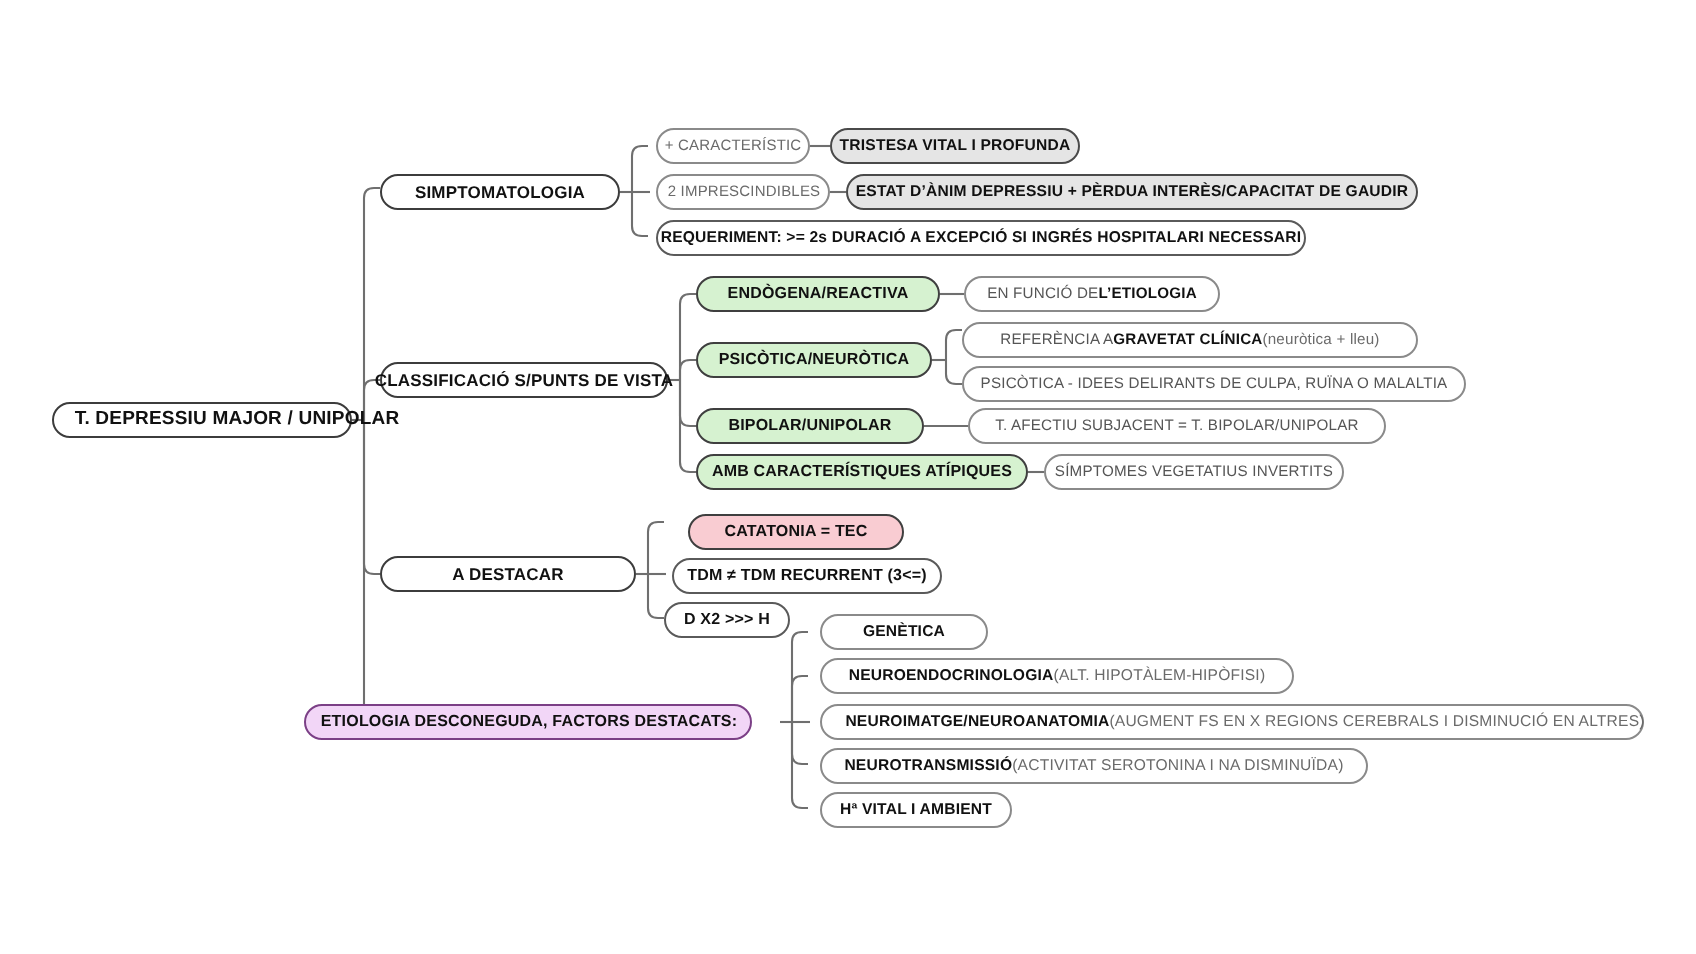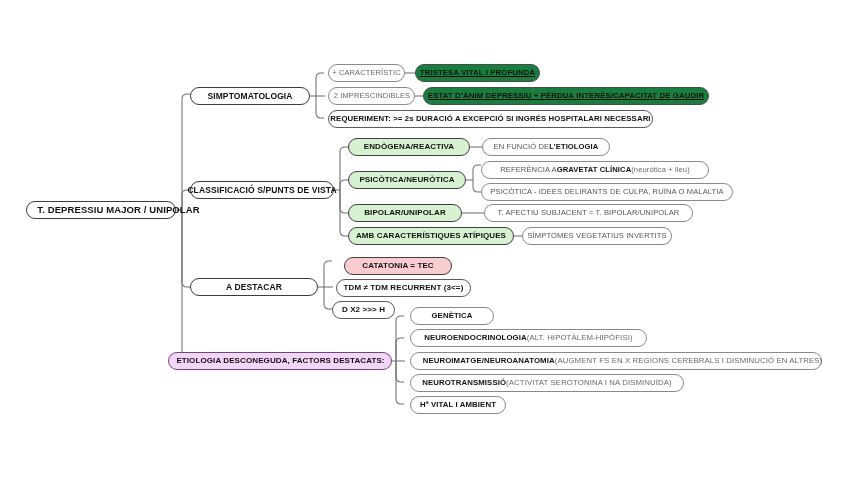--- a/index.html
+++ b/index.html
@@ -25,21 +25,21 @@
     line-height:1;
     letter-spacing:.1px;
   }
   .node .t{display:inline-block;}
   
   .b{font-weight:bold;color:#111;}
   .lite{font-weight:normal;color:#6a6a6a;text-align:center;}
   .sub{font-weight:normal;color:#555;}
 
   
-  .fill-blue{background:#15803d;border-color:#4a4a4a;text-decoration:underline;}
+  .fill-blue{background:#e5e5e5;border-color:#4a4a4a;}
   .fill-green{background:#d6f2d0;border-color:#3f3f3f;}
   .fill-pink{background:#f9ccd2;border-color:#3f3f3f;}
   .fill-purple{background:#f2d6f7;border-color:#7b3f86;}
   .fill-white{background:#fff;}
 
   .node.root{border-width:1.2px;border-color:#3c3c3c;}
   .node.lvl1{border-color:#3c3c3c;}
   .node.soft{border-color:#8a8a8a;}
 </style>
 </head>
@@ -163,21 +163,21 @@
   <div class="node fill-pink" style="left:344px;top:257px;width:108px;font-size:8px;">
     <span class="t b">CATATONIA = TEC</span>
   </div>
   <div class="node fill-white" style="left:336px;top:279px;width:135px;font-size:8px;">
     <span class="t b">TDM ≠ TDM RECURRENT (3&lt;=)</span>
   </div>
   <div class="node fill-white" style="left:332px;top:301px;width:63px;font-size:8px;">
     <span class="t b">D X2 &gt;&gt;&gt; H</span>
   </div>
 
-  <div class="node fill-purple" style="left:168px;top:352px;width:224px;font-size:8px;padding-left:10px;">
+  <div class="node fill-purple" style="left:152px;top:352px;width:224px;font-size:8px;padding-left:10px;">
     <span class="t b">ETIOLOGIA DESCONEGUDA, FACTORS DESTACATS:</span>
   </div>
 
   <div class="node soft fill-white" style="left:410px;top:307px;width:84px;font-size:7.8px;">
     <span class="t b">GENÈTICA</span>
       <span class="t lite"></span>
   </div>
 
   <div class="node soft fill-white" style="left:410px;top:329px;width:237px;font-size:7.8px;">
     <span class="t b">NEUROENDOCRINOLOGIA</span>

